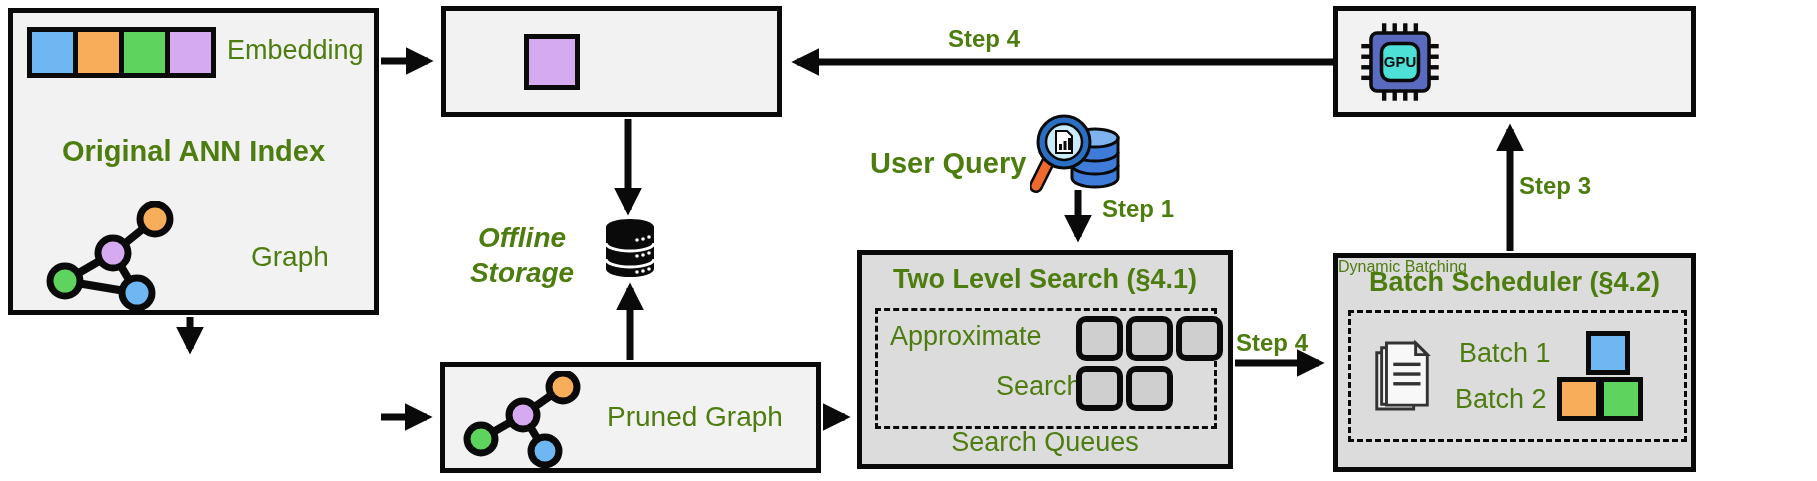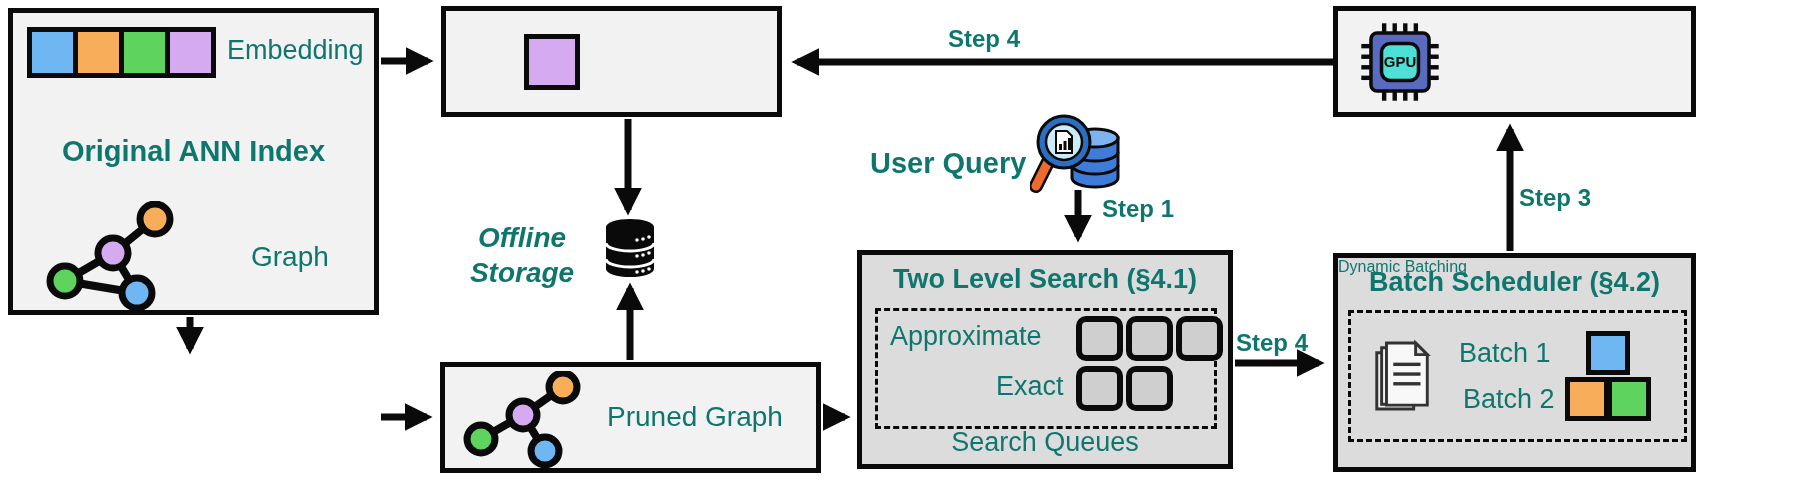--- a/index.html
+++ b/index.html
@@ -1,18 +1,18 @@
 <!DOCTYPE html>
 <html><head>
 <meta charset="utf-8">
 <style>
   html,body{margin:0;padding:0;background:#fff;}
   #canvas{
     position:relative;width:1817px;height:481px;background:#ffffff;
-    font-family:"Liberation Sans", sans-serif;color:#0f766e;overflow:hidden;
+    font-family:"Liberation Sans", sans-serif;color:#4d7c0f;overflow:hidden;
   }
   .box{position:absolute;border:5px solid #0a0a0a;box-sizing:border-box;z-index:1;}
   .light{background:#f2f2f2;}
   .dark{background:#dcdcdc;}
   .lbl{white-space:pre-line;}
   
   #box-ann{left:8px;top:8px;width:371px;height:307px;}
   .emb-strip{position:absolute;left:14px;top:14px;display:flex;gap:5px;background:#0a0a0a;padding:5px;}
   .emb-cell{width:41px;height:41px;}
   #ann-emb-label{position:absolute;left:214px;top:22px;font-size:27px;}
@@ -46,35 +46,35 @@
   #tls-exact-slots{left:198px;top:55px;}
   .slot{width:35px;height:33px;background:#cfcfcf;border:6px solid #0a0a0a;border-radius:10px;}
   #tls-caption{position:absolute;bottom:6px;width:100%;text-align:center;font-size:27px;}
   
   #box-bs{left:1333px;top:253px;width:363px;height:219px;}
   #bs-title{position:absolute;top:9px;width:100%;text-align:center;font-size:27px;font-weight:bold;}
   #bs-dashed{position:absolute;left:10px;top:52px;width:333px;height:126px;border:3px dashed #0a0a0a;}
   #bs-docs{position:absolute;left:18px;top:22px;}
   .batch-row{position:absolute;display:flex;align-items:center;}
   #bs-row1{left:108px;top:18px;gap:25px;}
-  #bs-row2{left:112px;top:64px;}
+  #bs-row2{left:104px;top:64px;}
   .batch-label{font-size:27px;margin-right:10px;}
   .batch-sq{width:34px;height:34px;border:5px solid #0a0a0a;}
   
   #box-hd{left:8px;top:361px;width:371px;height:111px;display:flex;align-items:center;justify-content:center;
     text-align:center;font-size:28px;font-weight:bold;line-height:1.25;}
   
   #box-pg{left:440px;top:362px;width:381px;height:111px;}
   #pg-graph{position:absolute;left:16px;top:4px;}
   #pg-label{position:absolute;left:162px;top:34px;font-size:28px;}
   
   .step{position:absolute;font-size:24px;font-weight:bold;z-index:2;}
   #step1{left:1102px;top:195px;}
   #step2{left:1236px;top:329px;}
-  #step3{left:1519px;top:172px;margin-top:12px;}
+  #step3{left:1519px;top:172px;}
   #step4{left:948px;top:25px;}
   
   #arrows{position:absolute;left:0;top:0;z-index:2;pointer-events:none;}
 </style>
 </head>
 <body>
 
 <div id="canvas">
 
   <div class="box light" id="box-ann">
@@ -171,21 +171,21 @@
 
   <div class="box dark" id="box-tls">
     <div id="tls-title">Two Level Search (§4.1)</div>
     <div id="tls-dashed">
       <div class="slot-row-label" id="tls-approx-label">Approximate</div>
       <div class="slots" id="tls-approx-slots">
         <div class="slot"></div>
         <div class="slot"></div>
         <div class="slot"></div>
       </div>
-      <div class="slot-row-label" id="tls-exact-label">Exact</div>
+      <div class="slot-row-label" id="tls-exact-label">Search</div>
       <div class="slots" id="tls-exact-slots">
         <div class="slot"></div>
         <div class="slot"></div>
       </div>
     </div>
     <div id="tls-caption">Search Queues</div>
   </div>
 
   <div class="box dark" id="box-bs">
     <div id="bs-title">Batch Scheduler (§4.2)</div>

